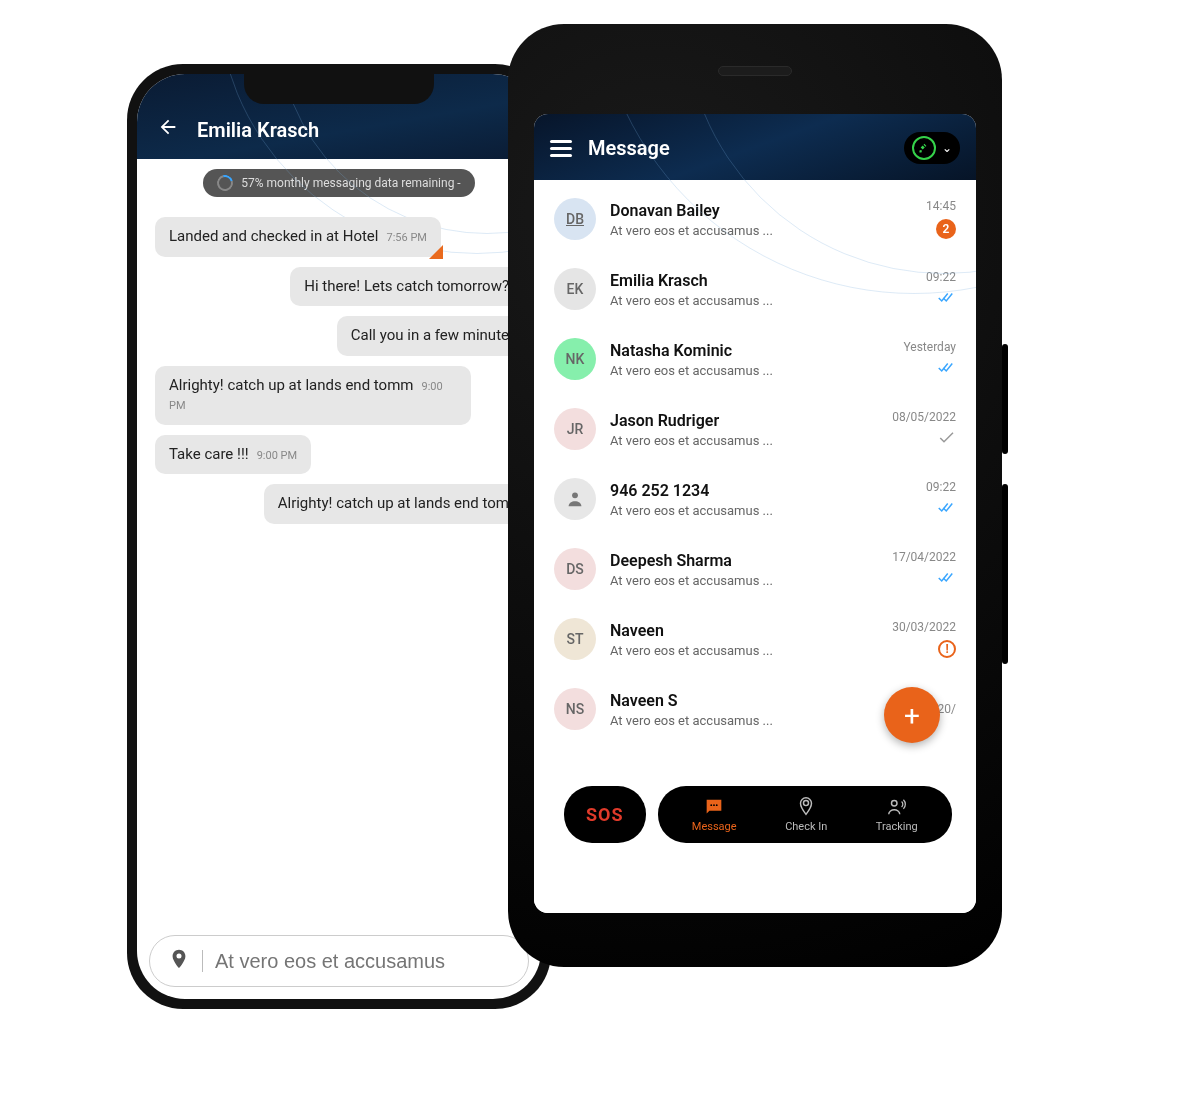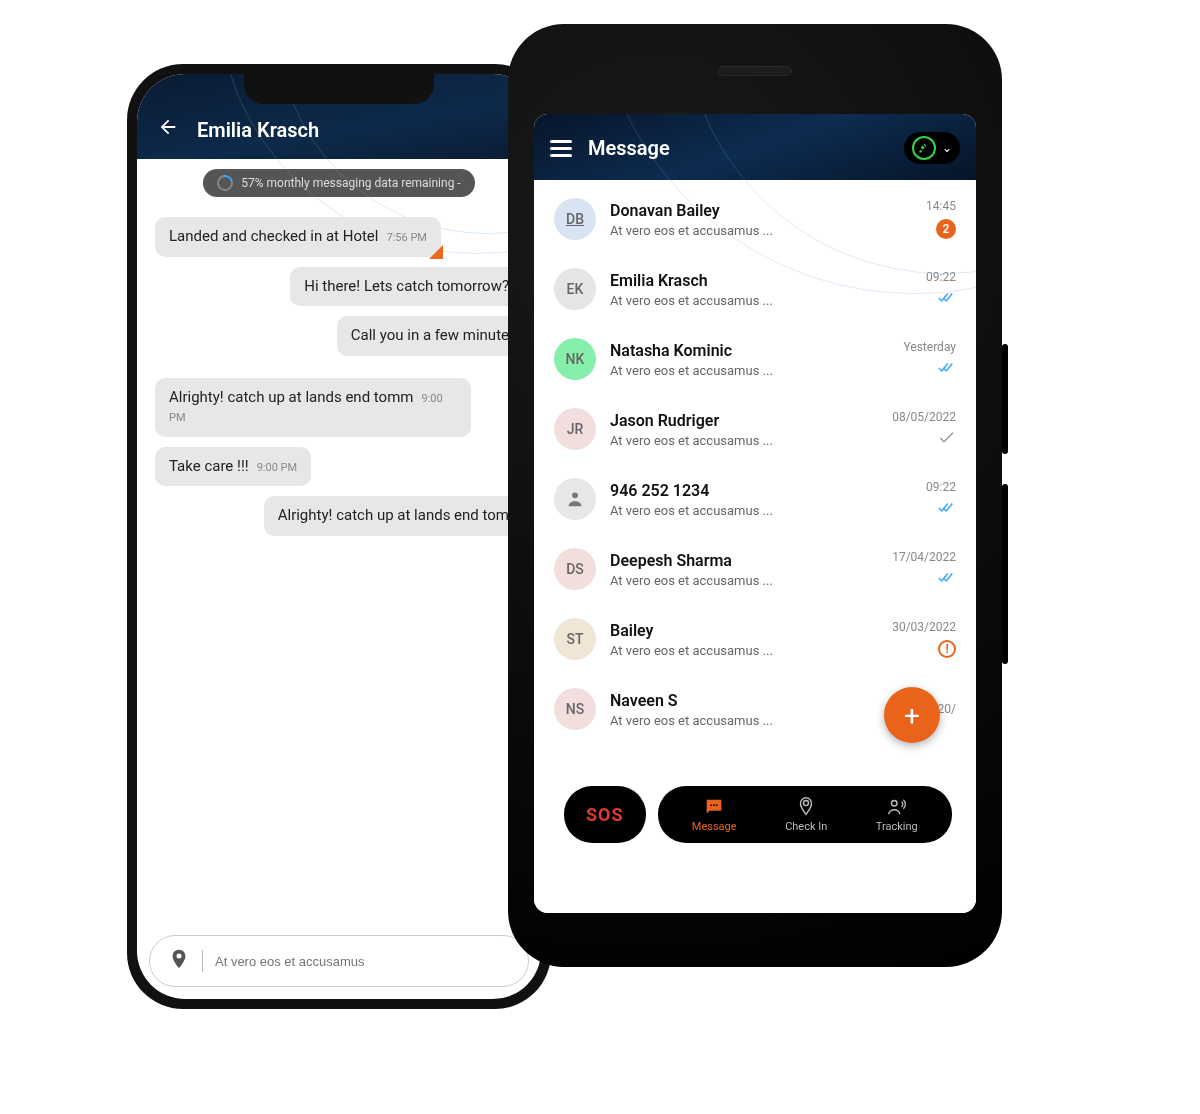--- a/index.html
+++ b/index.html
@@ -99,21 +99,21 @@
     margin: 12px; margin-top: auto;
     border: 1px solid #ccc;
     border-radius: 30px;
     padding: 12px 18px;
     display: flex; align-items: center; gap: 12px;
   }
   .composer .pin svg { width: 22px; height: 22px; fill: #555; }
   .composer .divider { width:1px; height:22px; background:#bbb; }
   .composer input {
     border: none; outline: none; flex:1;
-    font-size: 13px; color:#333;
+    font-size: 20px; color:#333;
   }
 
   
   .phone-right {
     position: absolute;
     left: 508px;
     top: 24px;
     width: 494px;
     height: 943px;
     background: radial-gradient(circle at 30% 20%, #1a1a1a, #000);
@@ -256,21 +256,21 @@
       <div id="msgs">
           <div class="bubble-row left" style="margin-top: 10px;">
             <div class="bubble"><span>Landed and checked in at Hotel</span><span class="ts">7:56 PM</span><span class="corner"></span></div>
           </div>
           <div class="bubble-row right" style="margin-top: 10px;">
             <div class="bubble"><span>Hi there! Lets catch tomorrow?</span></div>
           </div>
           <div class="bubble-row right" style="margin-top: 10px;">
             <div class="bubble"><span>Call you in a few minute</span></div>
           </div>
-          <div class="bubble-row left" style="margin-top: 22px;">
+          <div class="bubble-row left" style="margin-top: 10px;">
             <div class="bubble"><span>Alrighty! catch up at lands end tomm</span><span class="ts">9:00 PM</span></div>
           </div>
           <div class="bubble-row left" style="margin-top: 10px;">
             <div class="bubble"><span>Take care !!!</span><span class="ts">9:00 PM</span></div>
           </div>
           <div class="bubble-row right" style="margin-top: 10px;">
             <div class="bubble"><span>Alrighty! catch up at lands end tom</span></div>
           </div>
         </div>
 
@@ -392,21 +392,21 @@
             <div class="conv-time">17/04/2022</div>
             <div class="ticks"><svg viewBox="0 0 24 16">
                 <path d="M1 8l4 4L13 2" fill="none" stroke="#3aa6ff" stroke-width="2"></path>
                 <path d="M7 8l4 4L19 2" fill="none" stroke="#3aa6ff" stroke-width="2"></path>
               </svg></div>
           </div>
         </div>
         <div class="conv-row">
           <div class="avatar" style="background: rgb(239, 230, 214);">ST</div>
           <div class="conv-mid">
-            <div class="conv-name">Bailey</div>
+            <div class="conv-name">Naveen</div>
             <div class="conv-prev">At vero eos et accusamus ...</div>
           </div>
           <div class="conv-right">
             <div class="conv-time">30/03/2022</div>
             <div class="warn-ring">!</div>
           </div>
         </div>
         <div class="conv-row">
           <div class="avatar" style="background: rgb(243, 222, 222);">NS</div>
           <div class="conv-mid">

